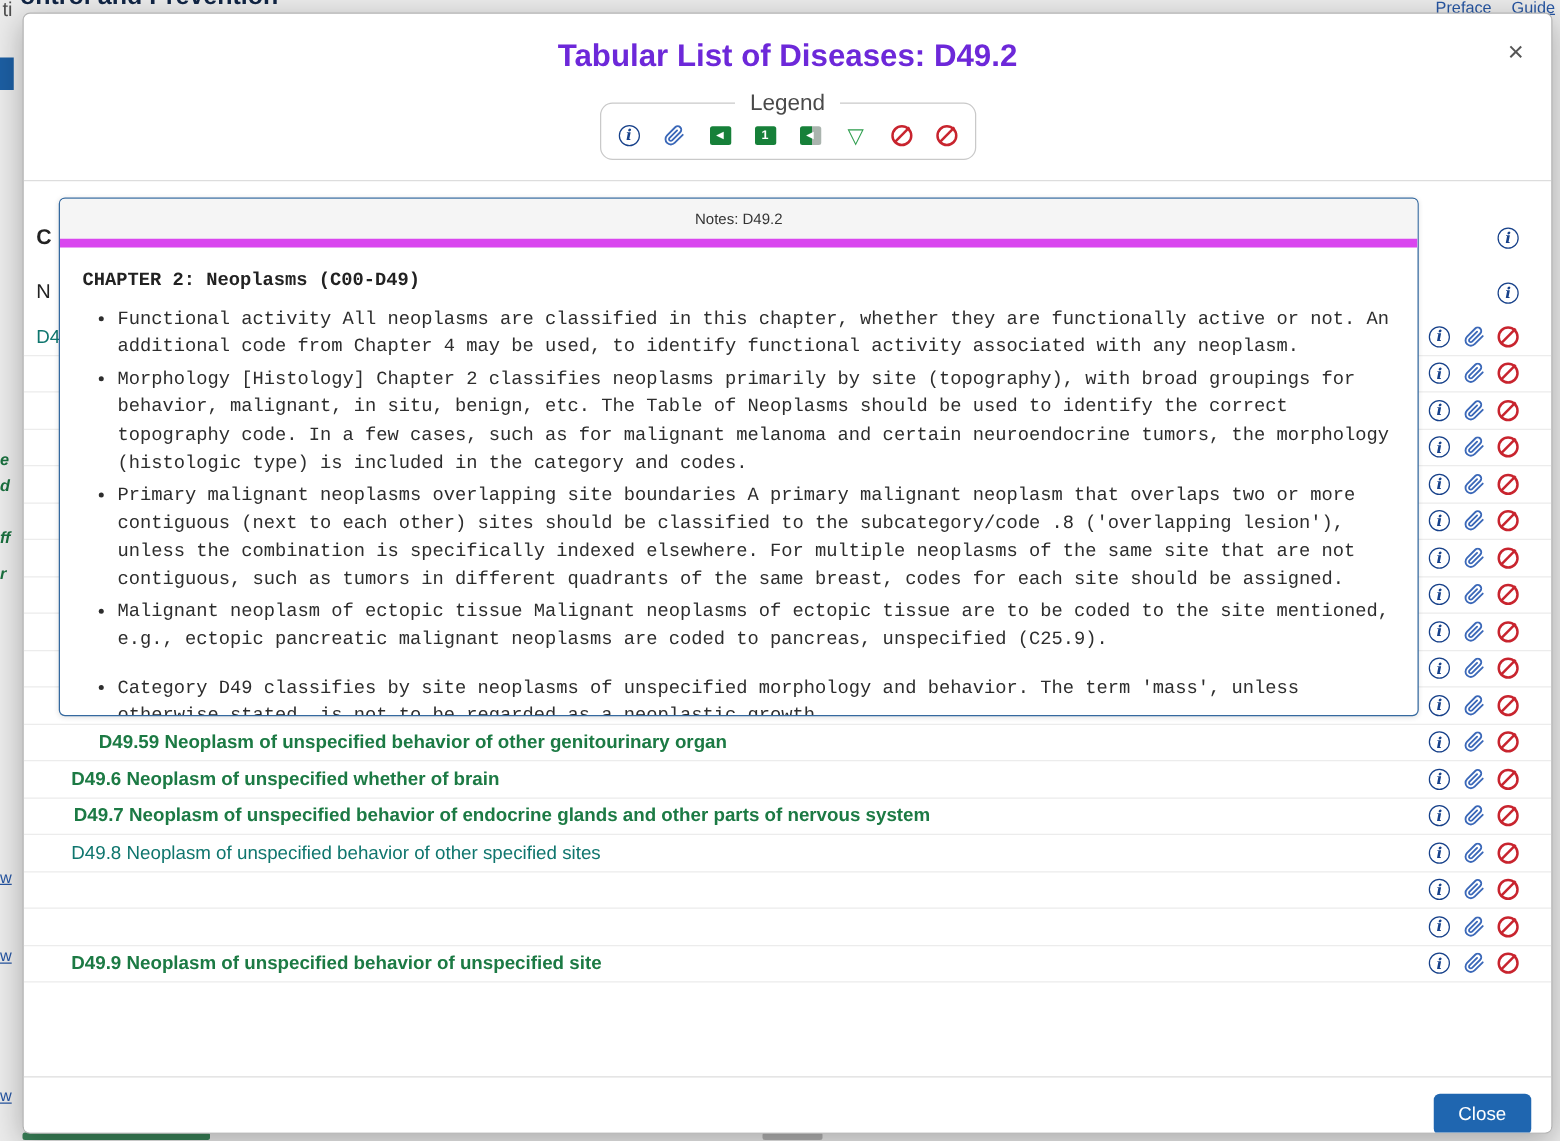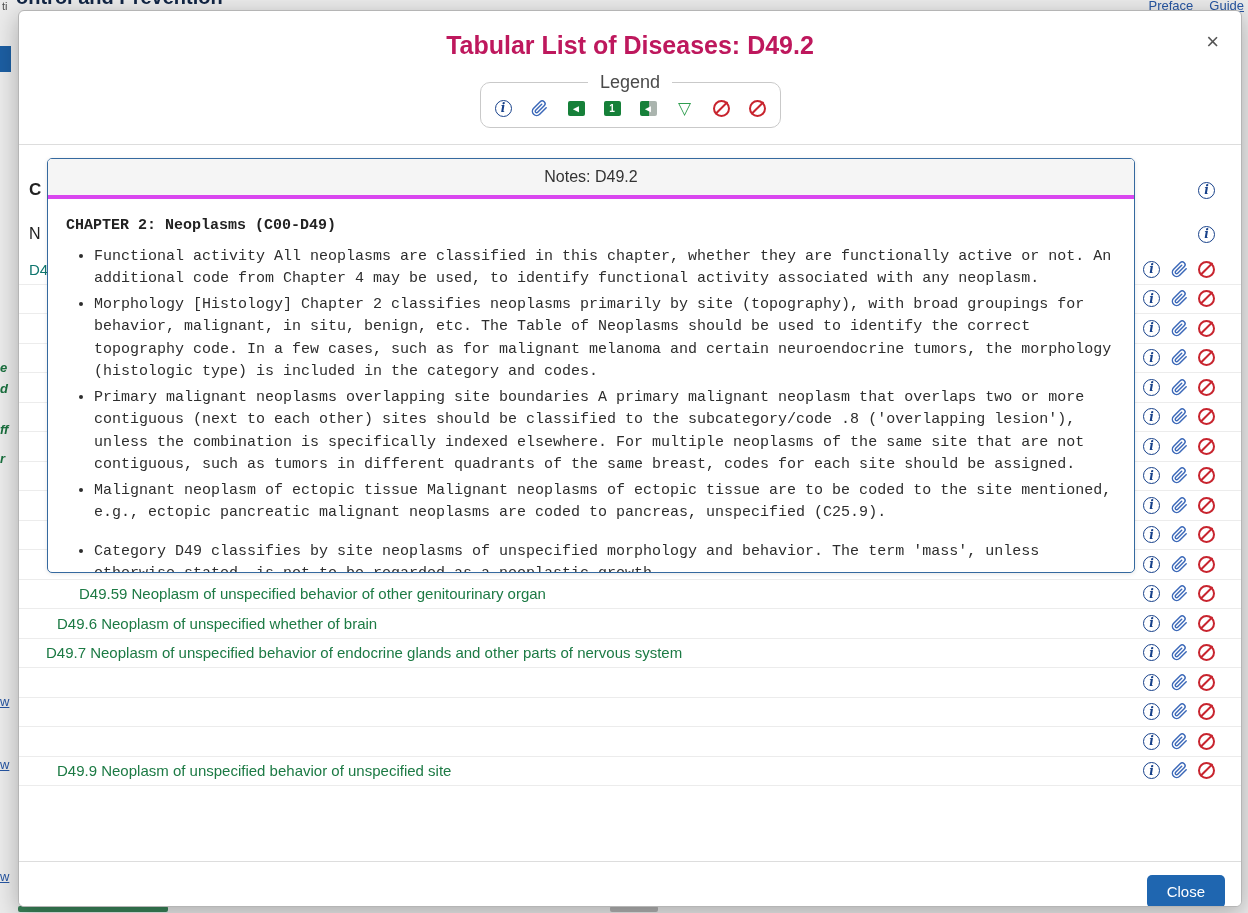--- a/index.html
+++ b/index.html
@@ -3,55 +3,55 @@
 <meta charset="utf-8">
 <style>
   * { box-sizing: border-box; margin: 0; padding: 0; }
   html,body { width:1248px; height:913px; overflow:hidden; background:#fff;
               font-family:"Liberation Sans", sans-serif; }
   .stage { position:relative; width:1248px; height:913px; background:#fff; overflow:hidden; }
 
   
   .bg { position:absolute; inset:0; background:#fff; overflow:hidden; }
   .bg-site-title { position:absolute; left:16px; top:-14px; font-size:20px; font-weight:bold; color:#13294b; white-space:nowrap; }
-  .bg-sub { position:absolute; left:2px; top:0; font-size:11px; color:#555; }
+  .bg-sub { position:absolute; left:2px; top:0; font-size:16px; color:#555; }
   .bg-links { position:absolute; right:4px; top:-2px; display:flex; gap:16px; }
   .bg-links span { color:#2a5db0; font-size:13px; text-decoration:underline; white-space:nowrap; }
   .bg-chip { position:absolute; left:0; top:46px; width:11px; height:26px; background:#1f66b0; }
   .frag { position:absolute; left:0; font-size:13px; font-weight:bold; white-space:nowrap; }
   .frag.green { color:#1c7a44; font-style:italic; }
   .frag.blue  { color:#2a5db0; font-weight:normal; text-decoration:underline; }
   .bot-bar { position:absolute; height:6px; bottom:1px; border-radius:2px; }
   .bot-bar.g { left:18px; width:150px; background:#1c7a44; opacity:.85; }
   .bot-bar.gr { left:610px; width:48px; background:#9a9a9a; opacity:.6; }
   .dim { position:absolute; inset:0; background:rgba(0,0,0,.08); }
 
   
   .modal { position:absolute; left:18px; top:10px; width:1224px; height:897px;
            background:#fff; border:1px solid #b5b5b5; border-radius:6px;
            box-shadow:0 6px 24px rgba(0,0,0,.28); overflow:hidden; }
-  .modal-title { margin-top:20px; text-align:center; font-size:25px; font-weight:bold; color:#be185d; }
+  .modal-title { margin-top:20px; text-align:center; font-size:25px; font-weight:bold; color:#6d28d9; }
   .close-x { position:absolute; top:20px; right:22px; font-size:22px; line-height:1; color:#555;
              background:none; border:none; cursor:pointer; font-family:inherit; }
 
   fieldset.legend-box { width:272px; margin:12px auto 0; border:1px solid #c9c9c9; border-radius:10px;
                         padding:4px 14px 10px; }
   fieldset.legend-box legend { margin:0 auto; padding:0 12px; font-size:18px; color:#4a4a4a; }
   .legend-icons { display:flex; justify-content:center; align-items:center; gap:19px; margin-top:2px; }
 
   .top-divider { border:none; border-top:1px solid #ddd; margin-top:16px; }
 
   
   .rows { margin-top:22px; }
   .row { display:flex; align-items:center; padding-right:26px; }
   .row-code { height:29.5px; border-bottom:1px solid #ececec; font-size:15px; }
   .row-h1 { height:46px; font-size:17px; font-weight:bold; color:#222; }
   .row-h2 { height:42px; font-size:16px; color:#222; }
   .row .lbl { white-space:nowrap; overflow:hidden; }
-  .lbl.codelink { color:#1c7a44; font-weight:normal; cursor:pointer; }
+  .lbl.codelink { color:#1c7a44; font-weight:bold; cursor:pointer; }
   .lbl.codelink.light { color:#0f766e; font-weight:normal; }
   .icons { display:flex; align-items:center; gap:10px; margin-left:auto; }
 
   
   .ic { display:inline-flex; align-items:center; justify-content:center; width:18px; height:18px; cursor:pointer; }
   .ic-info { width:17px; height:17px; border:1.6px solid #17418a; border-radius:50%;
              color:#17418a; font-family:"DejaVu Serif", serif; font-style:italic; font-weight:bold;
              font-size:12px; line-height:1; }
   .ic-attachment svg { width:17px; height:17px; }
   .ic-exclude { position:relative; width:17px; height:17px; border:2px solid #c8242e; border-radius:50%; }
@@ -60,22 +60,22 @@
   .ic-note-arrow, .ic-note-one, .ic-note-faded {
       width:17px; height:15px; background:#168039; border-radius:2px;
       color:#fff; font-size:10px; font-weight:bold; }
   .ic-note-faded { background:linear-gradient(to right, #168039 55%, #aab4ae 55%); }
   .ic-triangle { color:#2f9e4f; font-size:17px; line-height:1; }
 
   
   .notes { position:absolute; left:28px; top:147px; width:1088px; height:415px; z-index:5;
            background:#fff; border:1.6px solid #35699f; border-radius:5px; overflow:hidden;
            box-shadow:0 1px 4px rgba(0,0,0,.10); }
-  .notes-header { background:#f5f5f5; border-bottom:4px solid #d946ef; text-align:center;
-                  font-size:16px; color:#333; padding:9px 0; }
+  .notes-header { background:#f5f5f5; border-bottom:7px solid #d946ef; text-align:center;
+                  font-size:12px; color:#333; padding:9px 0; }
   .notes-body { padding:12px 18px 16px; font-size:15px; color:#2d2d2d; line-height:1.5;font-family:Liberation Mono, monospace; }
   .notes-body h3 { font-size:15px; font-weight:bold; color:#222; margin:4px 0 8px; }
   .notes-body ul { margin:0 0 16px; padding-left:28px; }
   .notes-body li { margin-bottom:3px; }
 
   
   .footer { position:absolute; left:0; right:0; bottom:0; height:45px; border-top:1px solid #ddd; background:#fff; }
   .close-btn { position:absolute; right:16px; top:13px; background:#1f66b0; color:#fff; border:none;
                border-radius:5px; padding:8px 20px; font-size:15px; cursor:pointer; font-family:inherit; }
 </style>
@@ -292,33 +292,34 @@
           <span class="icons">
             <span class="ic ic-info">i</span>
             <span class="ic ic-attachment">
               <svg viewBox="0 0 24 24" fill="none" stroke="#3b68b8" stroke-width="2.1" stroke-linecap="round" stroke-linejoin="round">
                 <path d="M21.44 11.05l-9.19 9.19a6 6 0 0 1-8.49-8.49l9.19-9.19a4 4 0 0 1 5.66 5.66l-9.2 9.19a2 2 0 0 1-2.83-2.83l8.49-8.48"></path>
               </svg>
             </span>
             <span class="ic ic-exclude"></span>
           </span>
         </div>
-        <div class="row row-code" style="padding-left: 27px;">
+        <div class="row row-code" style="padding-left: 40px;">
           <span class="lbl codelink">D49.7 Neoplasm of unspecified behavior of endocrine glands and other parts of nervous system</span>
           <span class="icons">
             <span class="ic ic-info">i</span>
             <span class="ic ic-attachment">
               <svg viewBox="0 0 24 24" fill="none" stroke="#3b68b8" stroke-width="2.1" stroke-linecap="round" stroke-linejoin="round">
                 <path d="M21.44 11.05l-9.19 9.19a6 6 0 0 1-8.49-8.49l9.19-9.19a4 4 0 0 1 5.66 5.66l-9.2 9.19a2 2 0 0 1-2.83-2.83l8.49-8.48"></path>
               </svg>
             </span>
             <span class="ic ic-exclude"></span>
           </span>
         </div>
         <div class="row row-code" style="padding-left: 38px;">
+          <span class="lbl codelink light">D49.8 Neoplasm of unspecified behavior of other specified sites</span>
           <span class="icons">
             <span class="ic ic-info">i</span>
             <span class="ic ic-attachment">
               <svg viewBox="0 0 24 24" fill="none" stroke="#3b68b8" stroke-width="2.1" stroke-linecap="round" stroke-linejoin="round">
                 <path d="M21.44 11.05l-9.19 9.19a6 6 0 0 1-8.49-8.49l9.19-9.19a4 4 0 0 1 5.66 5.66l-9.2 9.19a2 2 0 0 1-2.83-2.83l8.49-8.48"></path>
               </svg>
             </span>
             <span class="ic ic-exclude"></span>
           </span>
         </div>

